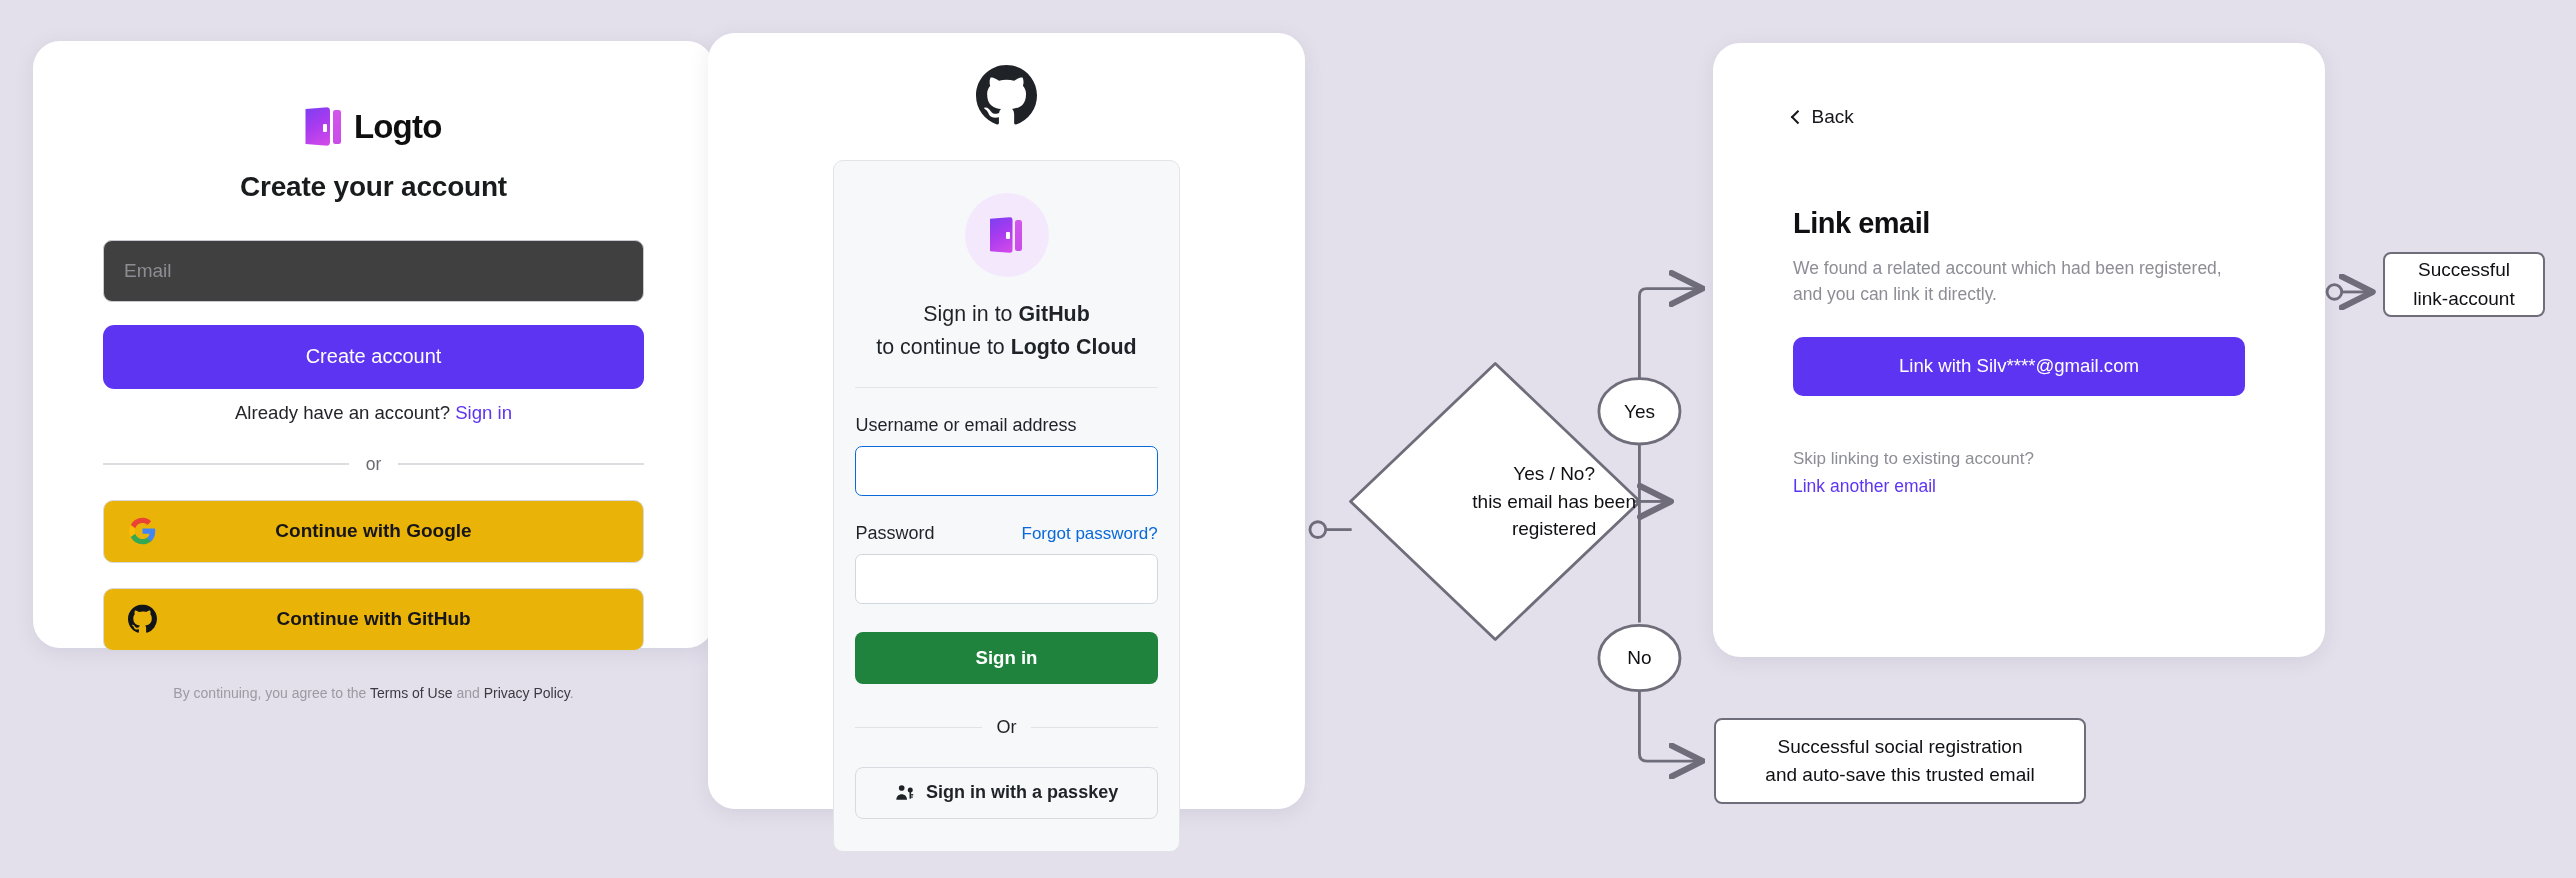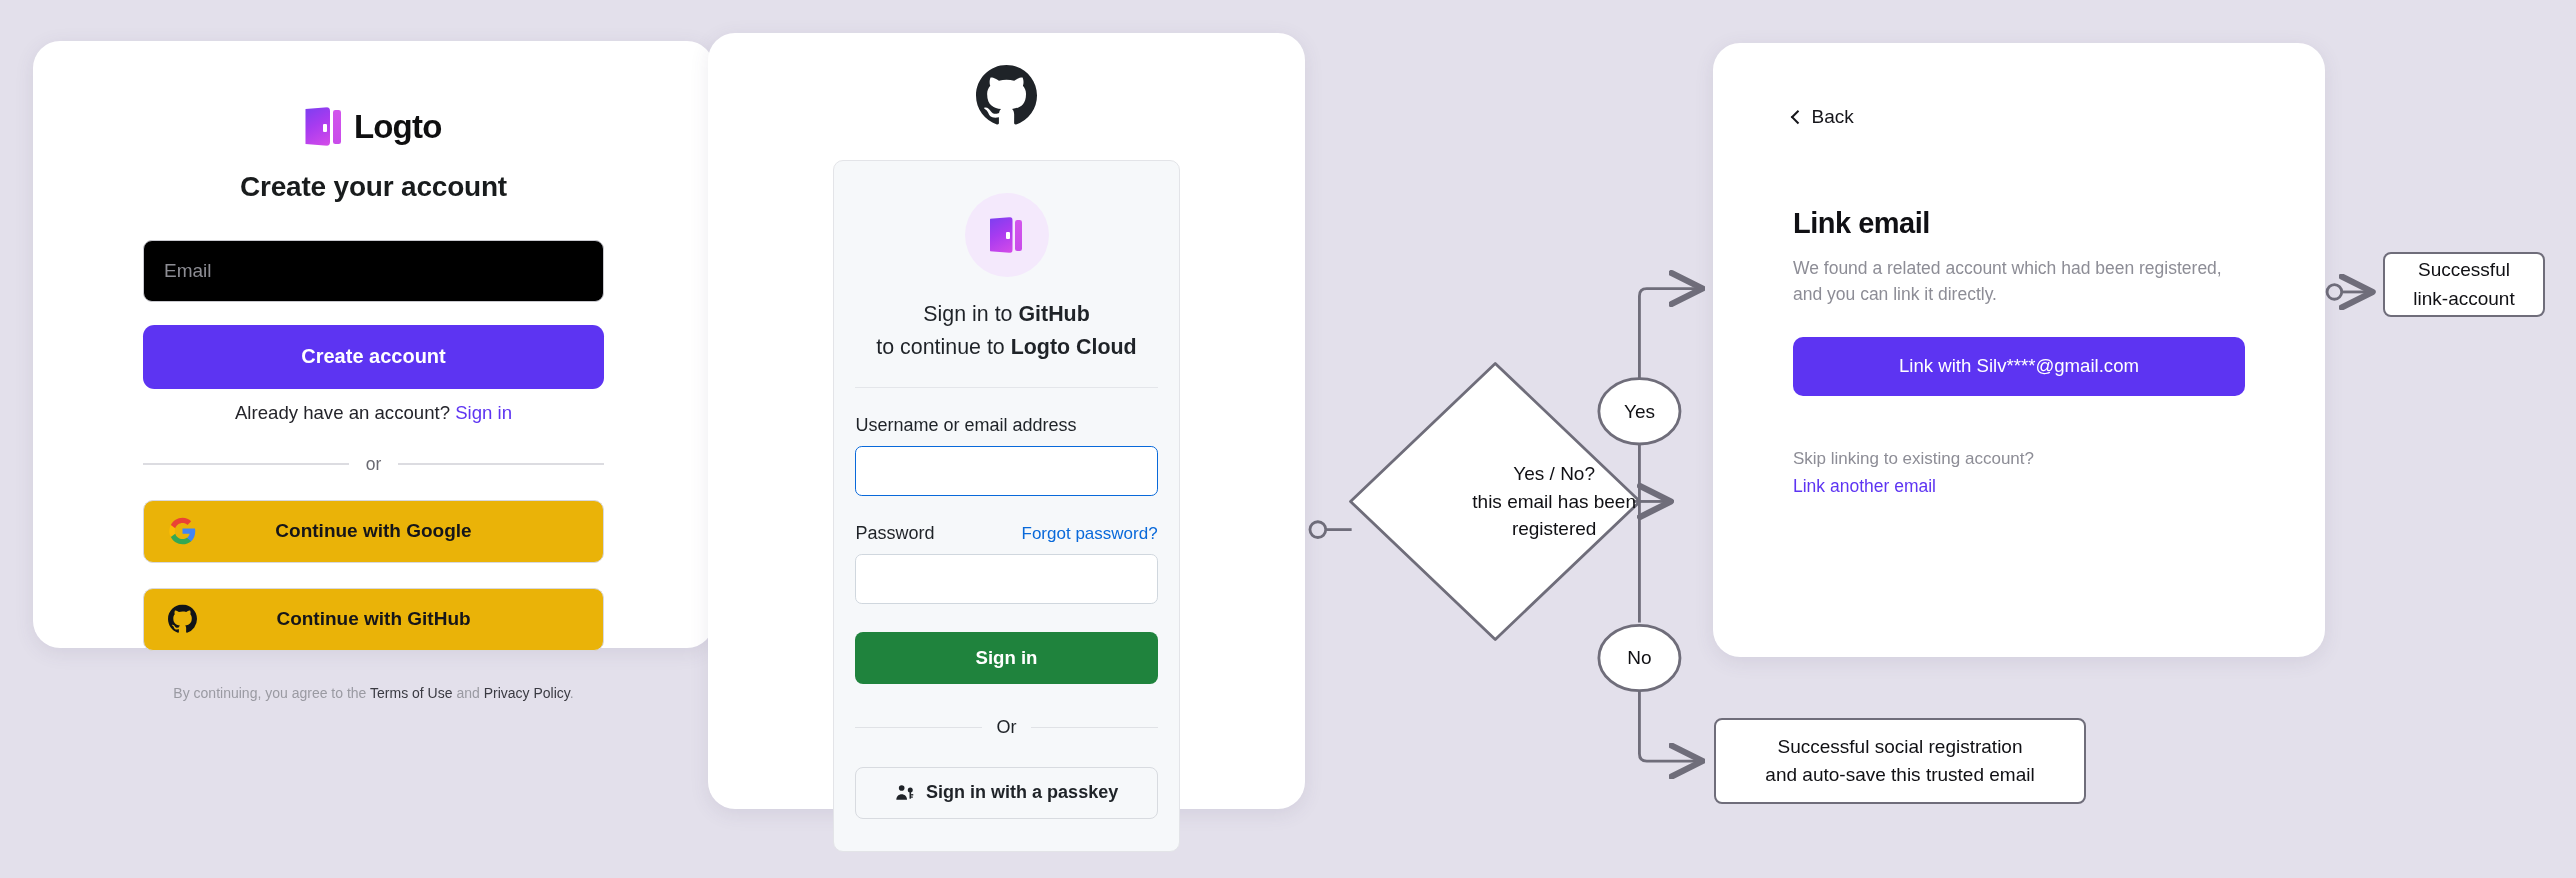--- a/index.html
+++ b/index.html
@@ -23,21 +23,21 @@
   .card {
     position: absolute;
     background: #ffffff;
     border-radius: 27px;
     box-shadow: 0 4.5px 19px rgba(80, 70, 110, .10);
   }
 
   
   #card-signup {
     left: 33px; top: 41px; width: 681px; height: 607px;
-    padding: 0 110px;
+    padding: 0 70px;
   }
   .logo-row {
     display: flex; align-items: center; justify-content: center;
     gap: 12.4px; margin-top: 66px;
   }
   .logto-door {
     position: relative; width: 36px; height: 39px;
   }
   .logto-door .panel {
     position: absolute; left: 0; top: 0; width: 25px; height: 39px;
@@ -58,27 +58,27 @@
     font-size: 33px; font-weight: 700; letter-spacing: -0.8px; color: #0f0f10;
   }
   .card-h1 {
     margin-top: 25px; text-align: center;
     font-size: 28px; font-weight: 700; color: #191c1d; letter-spacing: -0.2px;
   }
   .field {
     margin-top: 37px; height: 62px; width: 100%;
     border: 1.1px solid #c9c9cf; border-radius: 9px;
     display: flex; align-items: center; padding: 0 20px;
-    background: #000000;
+    background: #404040;
   }
   .field .ph { font-size: 19px; color: #8d8d94; }
   .btn-primary {
     margin-top: 22.5px; height: 64px; width: 100%;
     background: #5d34f2; border: none; border-radius: 11.3px;
-    color: #ffffff; font-size: 20px; font-weight: 700;
+    color: #ffffff; font-size: 20px; font-weight: 400;
     font-family: inherit; cursor: pointer;
     display: flex; align-items: center; justify-content: center;
   }
   .signin-line {
     margin-top: 13px; text-align: center; font-size: 18.6px; color: #24242a;
   }
   .signin-line a { color: #5d34f2; text-decoration: none; }
   .or-rule {
     margin-top: 30px; display: flex; align-items: center; gap: 17px;
   }

